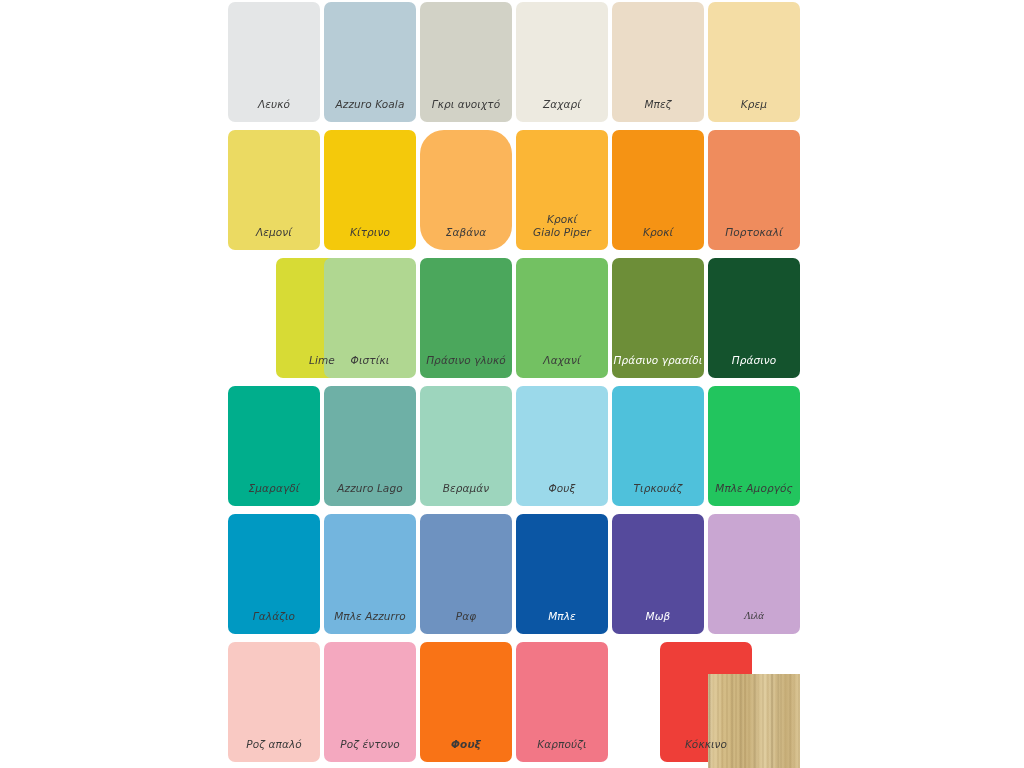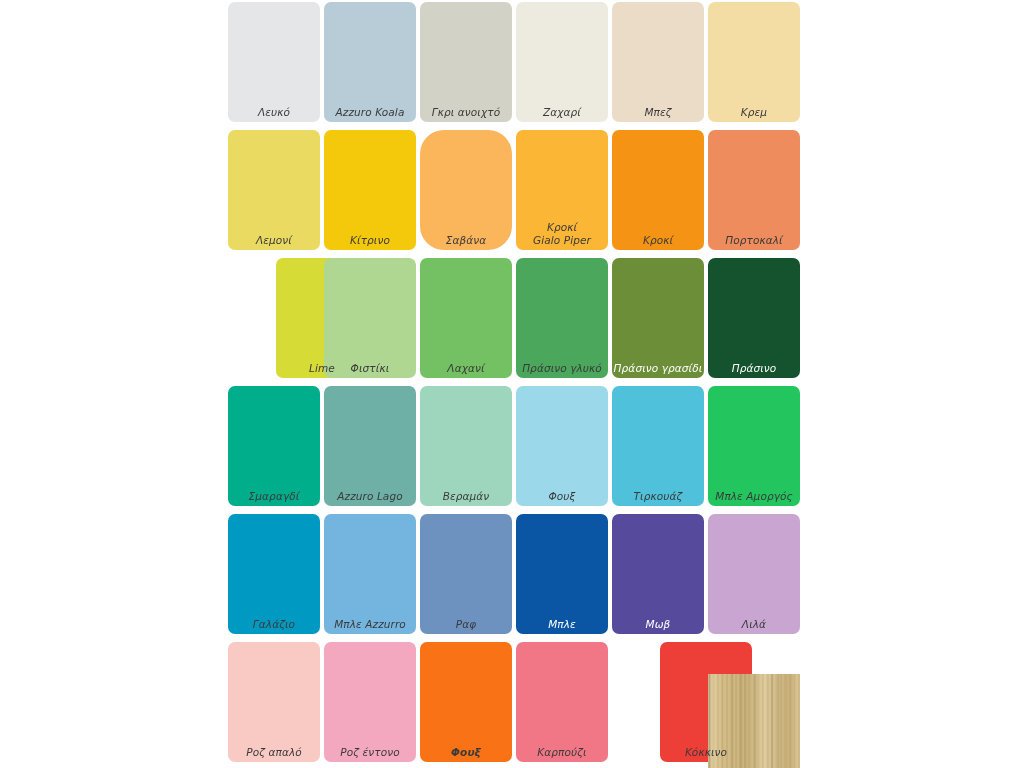--- a/index.html
+++ b/index.html
@@ -53,21 +53,21 @@
   .swatch-label {
     position: relative;
     z-index: 2;
     display: block;
     width: 100%;
     text-align: center;
     font-size: 10.5px;
     font-style: italic;
     line-height: 12.5px;
     letter-spacing: 0.1px;
-    padding-bottom: 4px;
+    padding-bottom: 12px;
     color: #3a3a3a;
     white-space: pre-line;
   }
 
   .swatch.light-text .swatch-label {
     color: #ffffff;
   }
 
   
   .wood-grain {
@@ -146,26 +146,26 @@
       </div>
       <div class="swatch" style="background: rgb(239, 140, 93);">
         <span class="swatch-label">Πορτοκαλί</span>
       </div>
       <div class="swatch" style="background: rgb(215, 219, 53); margin-left: 48px;">
         <span class="swatch-label">Lime</span>
       </div>
       <div class="swatch" style="background: rgb(176, 215, 145);">
         <span class="swatch-label">Φιστίκι</span>
       </div>
+      <div class="swatch" style="background: rgb(75, 167, 92);">
+        <span class="swatch-label">Πράσινο γλυκό</span>
+      </div>
       <div class="swatch" style="background: rgb(115, 193, 98);">
         <span class="swatch-label">Λαχανί</span>
       </div>
-      <div class="swatch" style="background: rgb(75, 167, 92);">
-        <span class="swatch-label">Πράσινο γλυκό</span>
-      </div>
       <div class="swatch light-text" style="background: rgb(109, 142, 56);">
         <span class="swatch-label">Πράσινο γρασίδι</span>
       </div>
       <div class="swatch light-text" style="background: #14532d;">
         <span class="swatch-label">Πράσινο</span>
       </div>
       <div class="swatch" style="background: rgb(0, 174, 140);">
         <span class="swatch-label">Σμαραγδί</span>
       </div>
       <div class="swatch" style="background: rgb(110, 176, 166);">
@@ -191,21 +191,21 @@
       </div>
       <div class="swatch" style="background: rgb(110, 146, 192);">
         <span class="swatch-label">Ραφ</span>
       </div>
       <div class="swatch light-text" style="background: rgb(11, 86, 164);">
         <span class="swatch-label">Μπλε</span>
       </div>
       <div class="swatch light-text" style="background: rgb(85, 74, 156);">
         <span class="swatch-label">Μωβ</span>
       </div>
-      <div class="swatch" style="background: rgb(201, 166, 210);">
+      <div class="swatch" style="background: rgb(201, 166, 210); font-family: Liberation Serif, serif;">
         <span class="swatch-label">Λιλά</span>
       </div>
       <div class="swatch" style="background: rgb(249, 201, 195);">
         <span class="swatch-label">Ροζ απαλό</span>
       </div>
       <div class="swatch" style="background: rgb(244, 168, 191);">
         <span class="swatch-label">Ροζ έντονο</span>
       </div>
       <div class="swatch" style="background: #f97316; font-weight: bold;">
         <span class="swatch-label">Φουξ</span>

